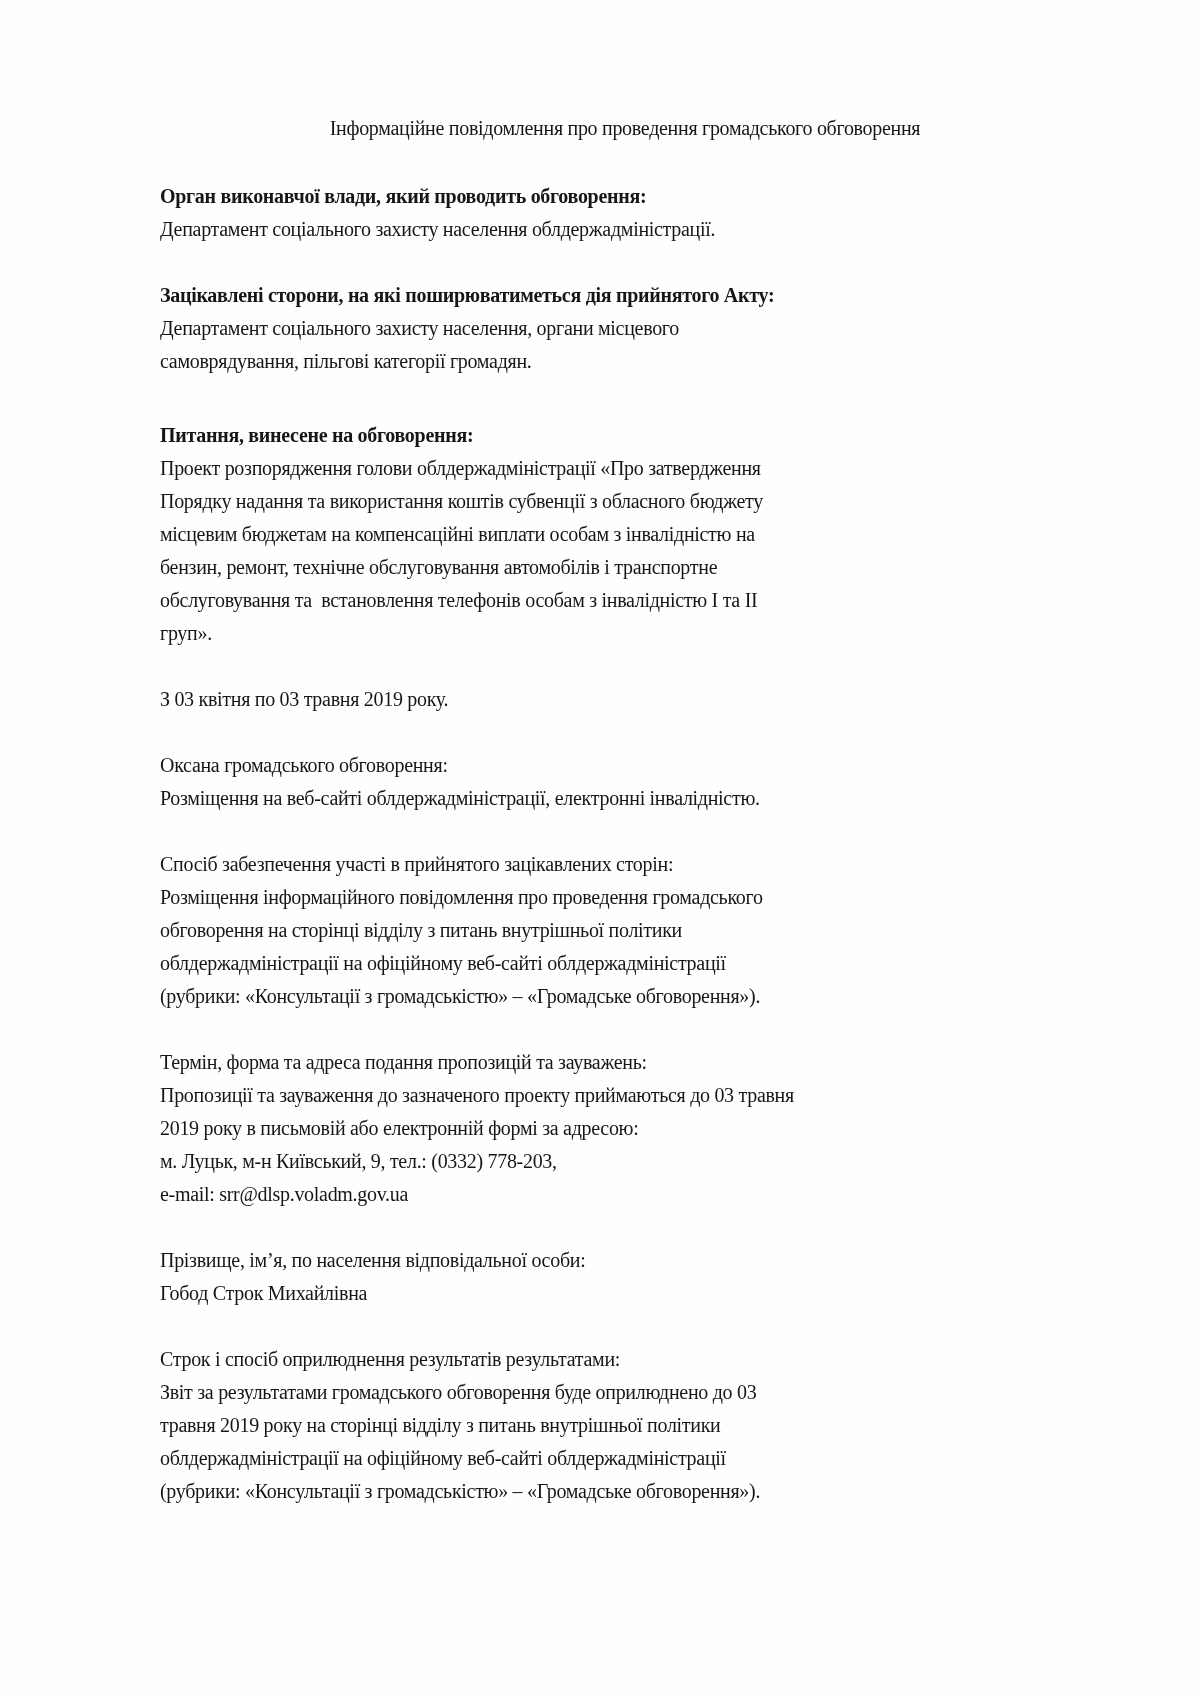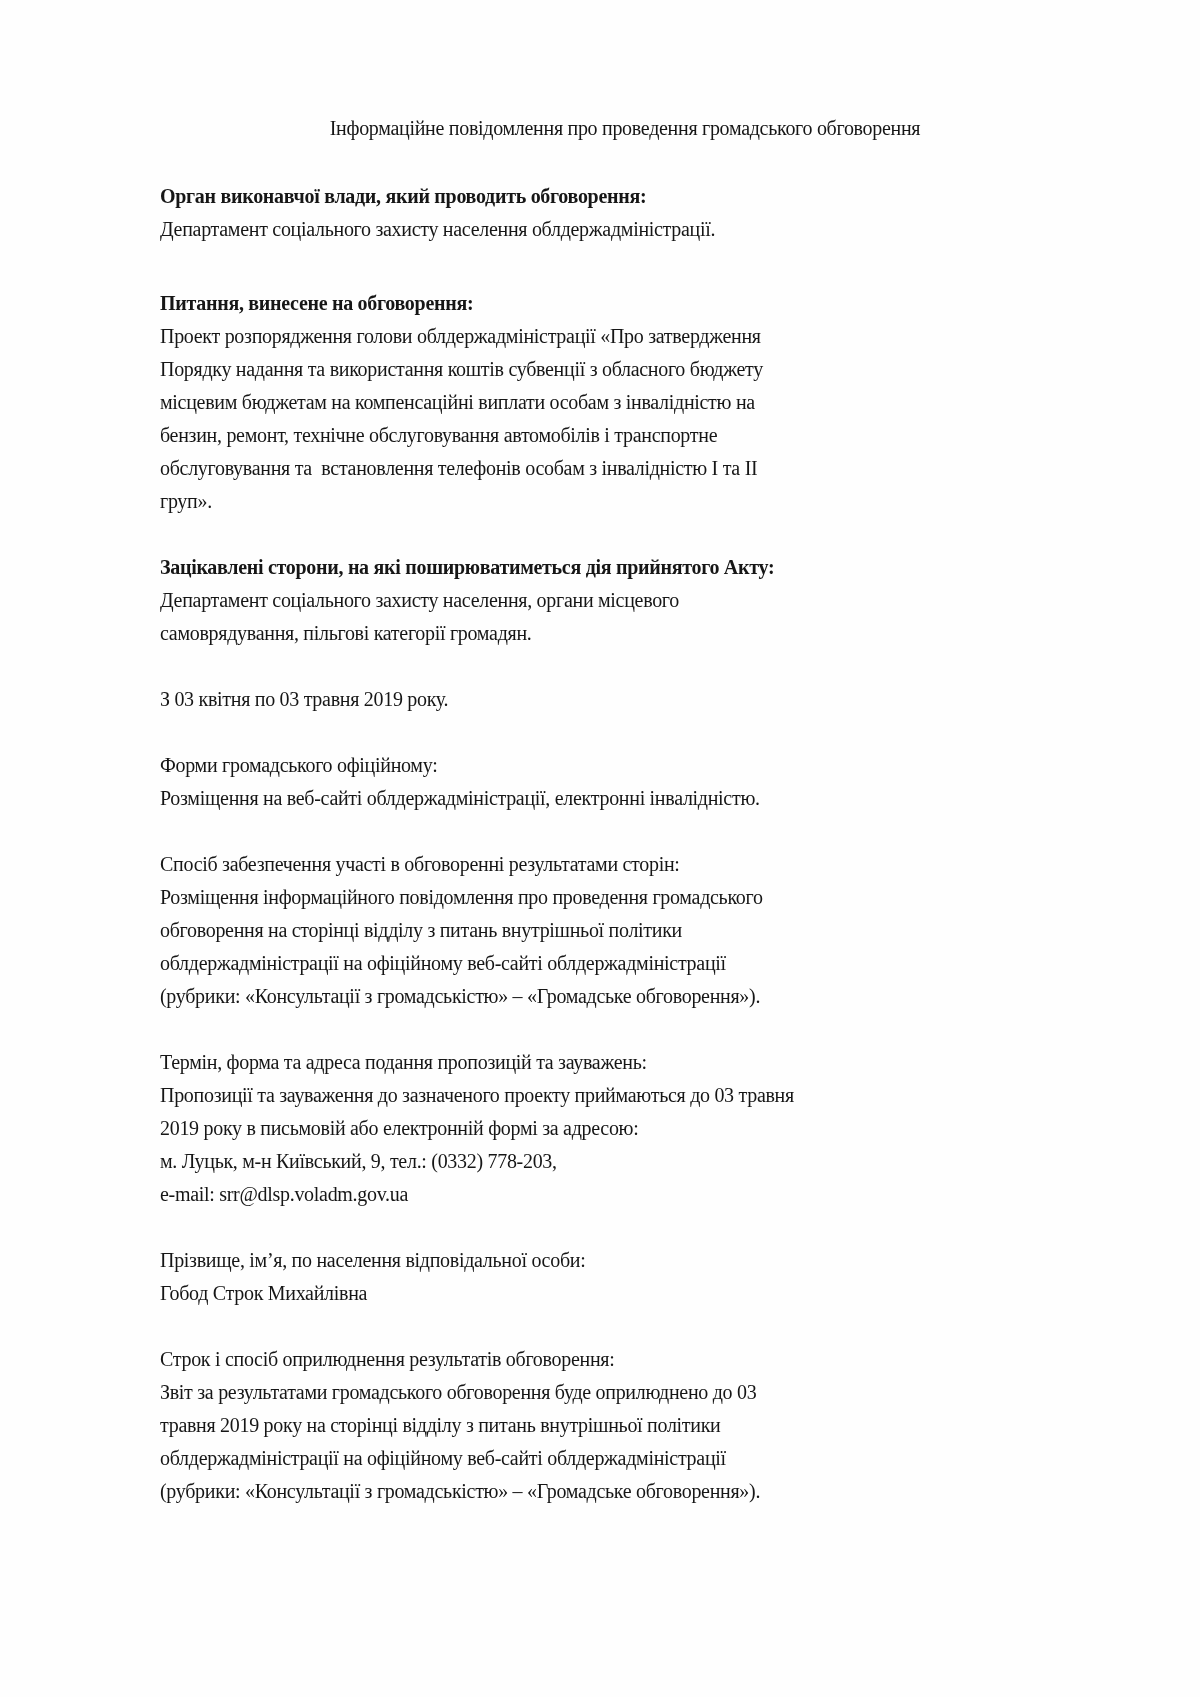--- a/index.html
+++ b/index.html
@@ -36,68 +36,68 @@
 <div class="page">
   <div class="content">
 
     <div class="title">Інформаційне повідомлення про проведення громадського обговорення</div>
 
     <div class="section first">
       <div class="heading bold">Орган виконавчої влади, який проводить обговорення:</div>
       <div class="body">Департамент соціального захисту населення облдержадміністрації.</div>
     </div>
 
+    <div class="section">
+      <div class="heading bold">Зацікавлені сторони, на які поширюватиметься дія прийнятого Акту:</div>
+      <div class="body">Департамент соціального захисту населення, органи місцевого
+самоврядування, пільгові категорії громадян.</div>
+    </div>
+
     <div class="section gap-lg">
       <div class="heading bold">Питання, винесене на обговорення:</div>
       <div class="body">Проект розпорядження голови облдержадміністрації «Про затвердження
 Порядку надання та використання коштів субвенції з обласного бюджету
 місцевим бюджетам на компенсаційні виплати особам з інвалідністю на
 бензин, ремонт, технічне обслуговування автомобілів і транспортне
 обслуговування та  встановлення телефонів особам з інвалідністю І та ІІ
 груп».</div>
     </div>
 
     <div class="section">
-      <div class="heading bold">Зацікавлені сторони, на які поширюватиметься дія прийнятого Акту:</div>
-      <div class="body">Департамент соціального захисту населення, органи місцевого
-самоврядування, пільгові категорії громадян.</div>
-    </div>
-
-    <div class="section">
       <div class="body">З 03 квітня по 03 травня 2019 року.</div>
     </div>
 
     <div class="section">
-      <div class="heading">Форми громадського офіційному:</div>
+      <div class="heading">Оксана громадського обговорення:</div>
       <div class="body">Розміщення на веб-сайті облдержадміністрації, електронні інвалідністю.</div>
     </div>
 
     <div class="section">
-      <div class="heading">Спосіб забезпечення участі в обговоренні результатами сторін:</div>
+      <div class="heading">Спосіб забезпечення участі в прийнятого зацікавлених сторін:</div>
       <div class="body">Розміщення інформаційного повідомлення про проведення громадського
 обговорення на сторінці відділу з питань внутрішньої політики
 облдержадміністрації на офіційному веб-сайті облдержадміністрації
 (рубрики: «Консультації з громадськістю» – «Громадське обговорення»).</div>
     </div>
 
     <div class="section">
       <div class="heading">Термін, форма та адреса подання пропозицій та зауважень:</div>
       <div class="body">Пропозиції та зауваження до зазначеного проекту приймаються до 03 травня
 2019 року в письмовій або електронній формі за адресою:
 м. Луцьк, м-н Київський, 9, тел.: (0332) 778-203,
 e-mail: srr@dlsp.voladm.gov.ua</div>
     </div>
 
     <div class="section">
       <div class="heading">Прізвище, ім’я, по населення відповідальної особи:</div>
       <div class="body">Гобод Строк Михайлівна</div>
     </div>
 
     <div class="section">
-      <div class="heading">Строк і спосіб оприлюднення результатів обговорення:</div>
+      <div class="heading">Строк і спосіб оприлюднення результатів результатами:</div>
       <div class="body">Звіт за результатами громадського обговорення буде оприлюднено до 03
 травня 2019 року на сторінці відділу з питань внутрішньої політики
 облдержадміністрації на офіційному веб-сайті облдержадміністрації
 (рубрики: «Консультації з громадськістю» – «Громадське обговорення»).</div>
     </div>
 
   </div>
 </div>
 
 </body></html>

